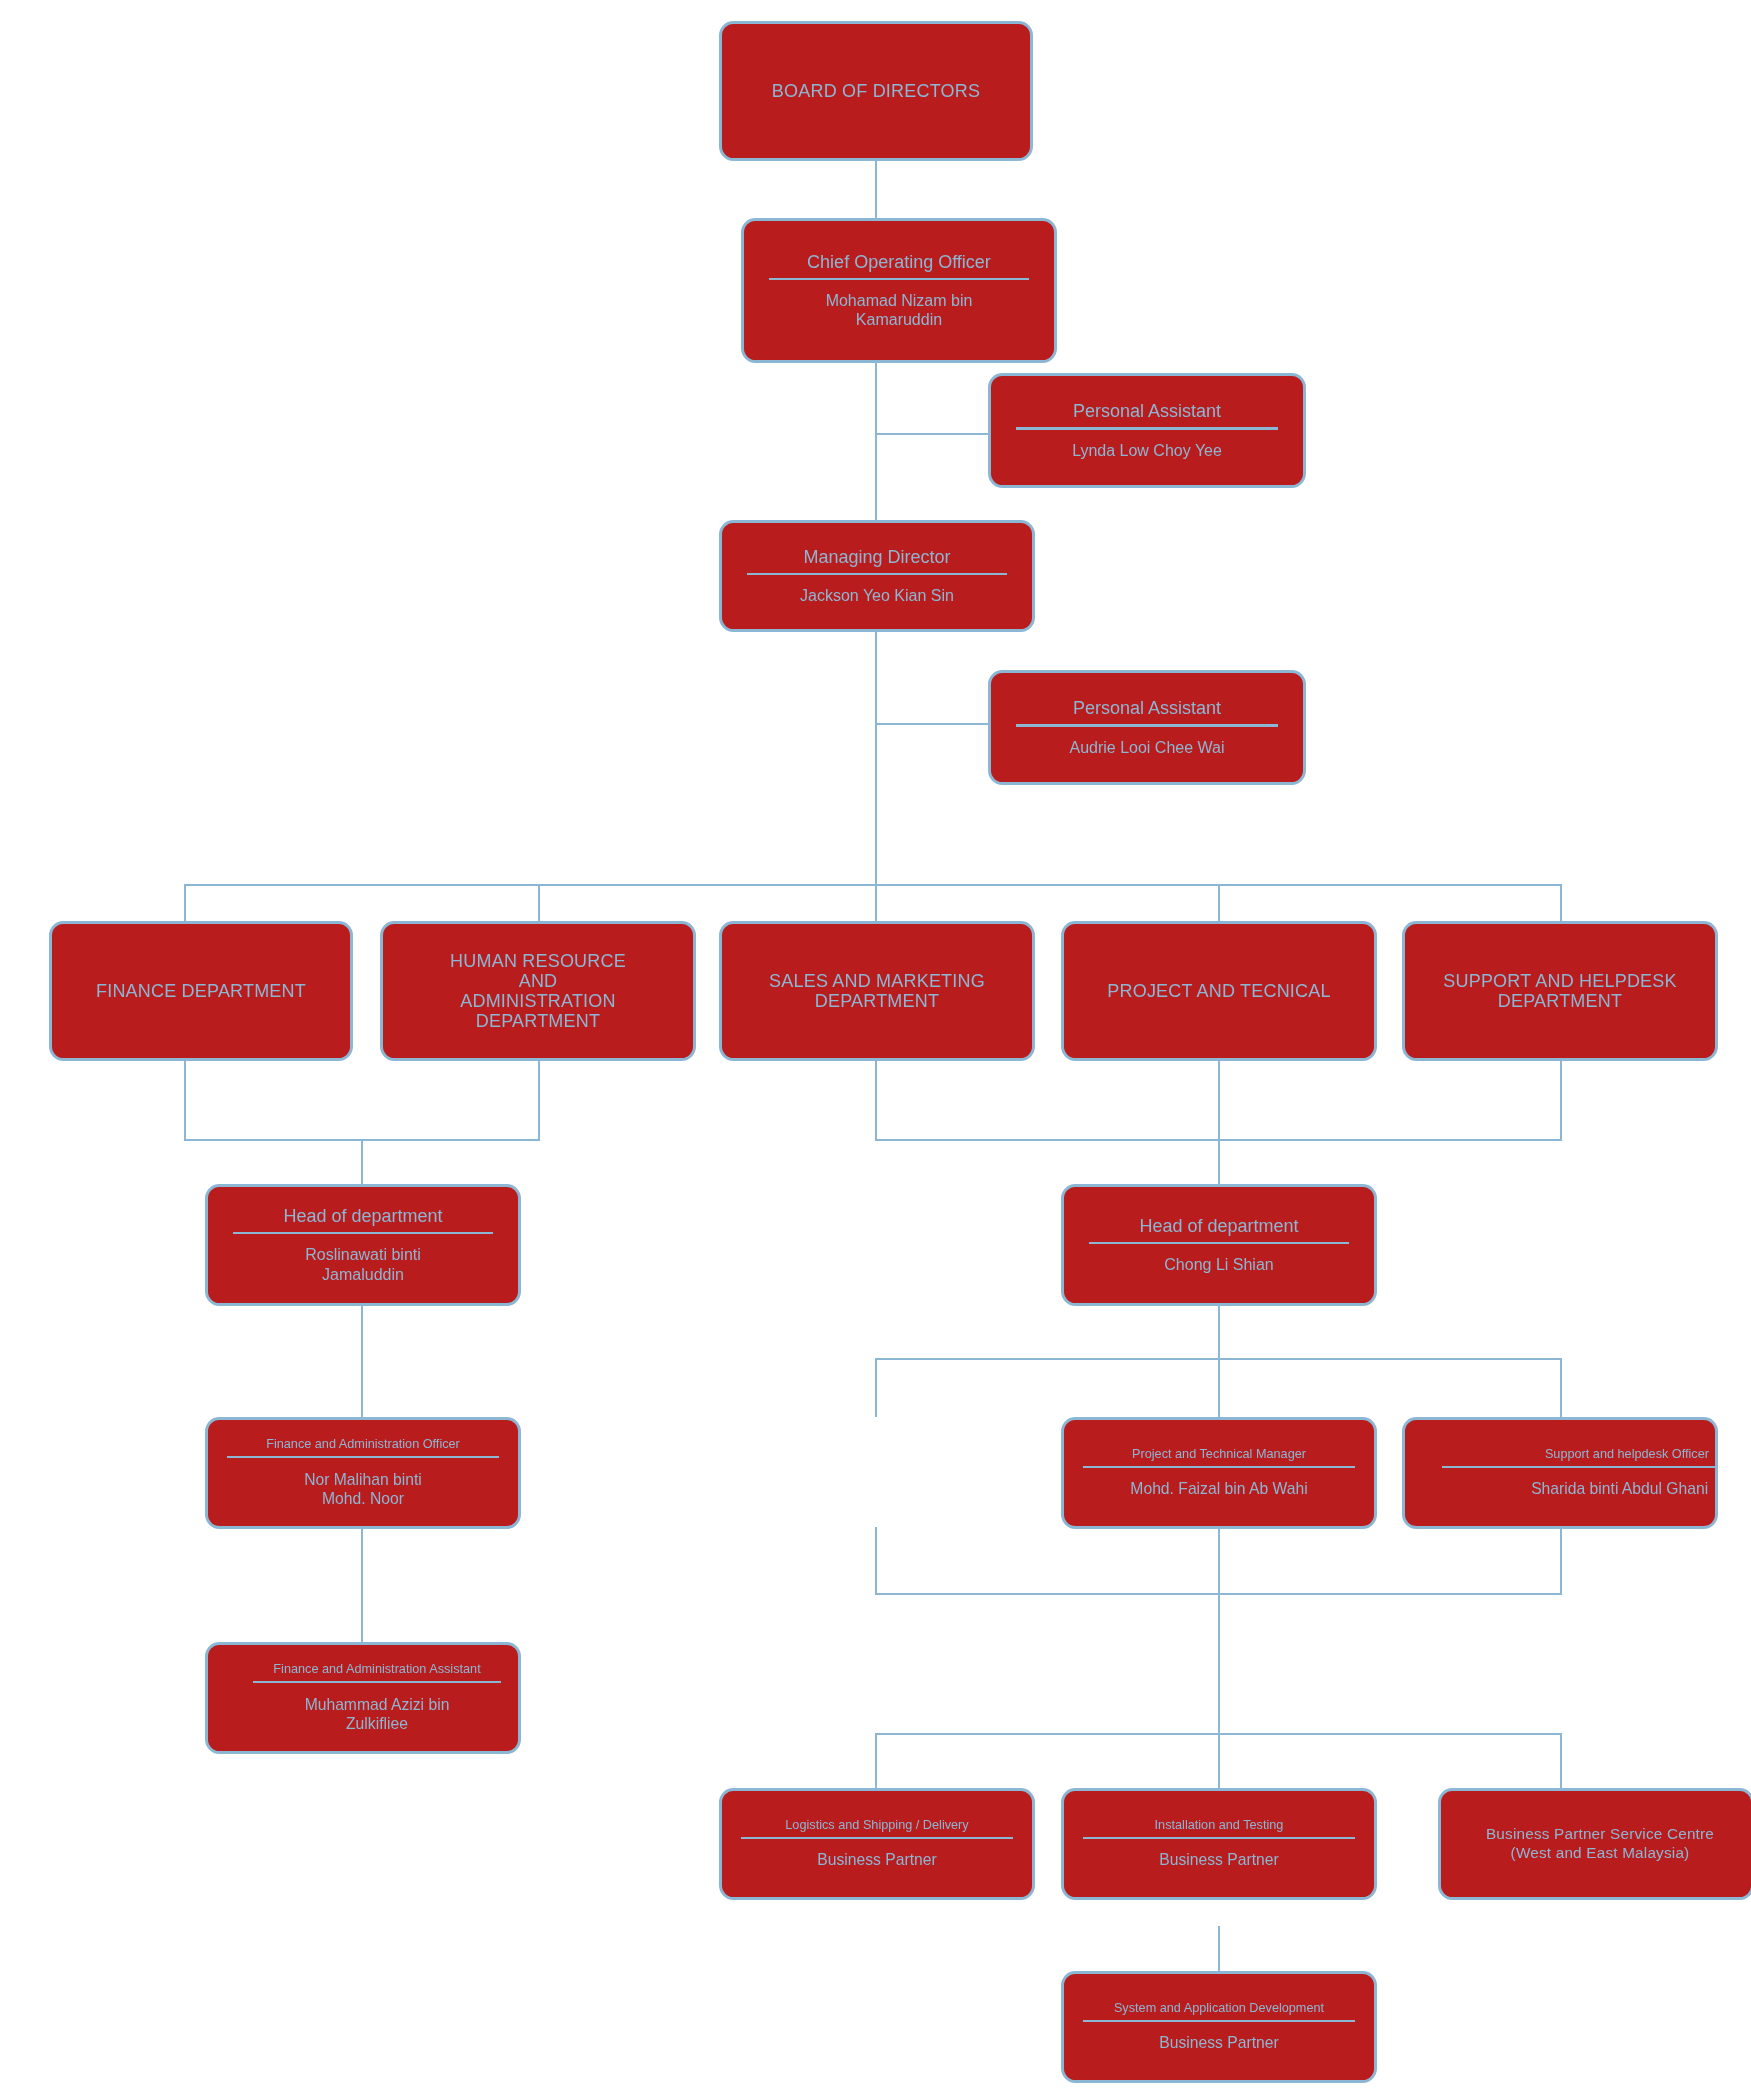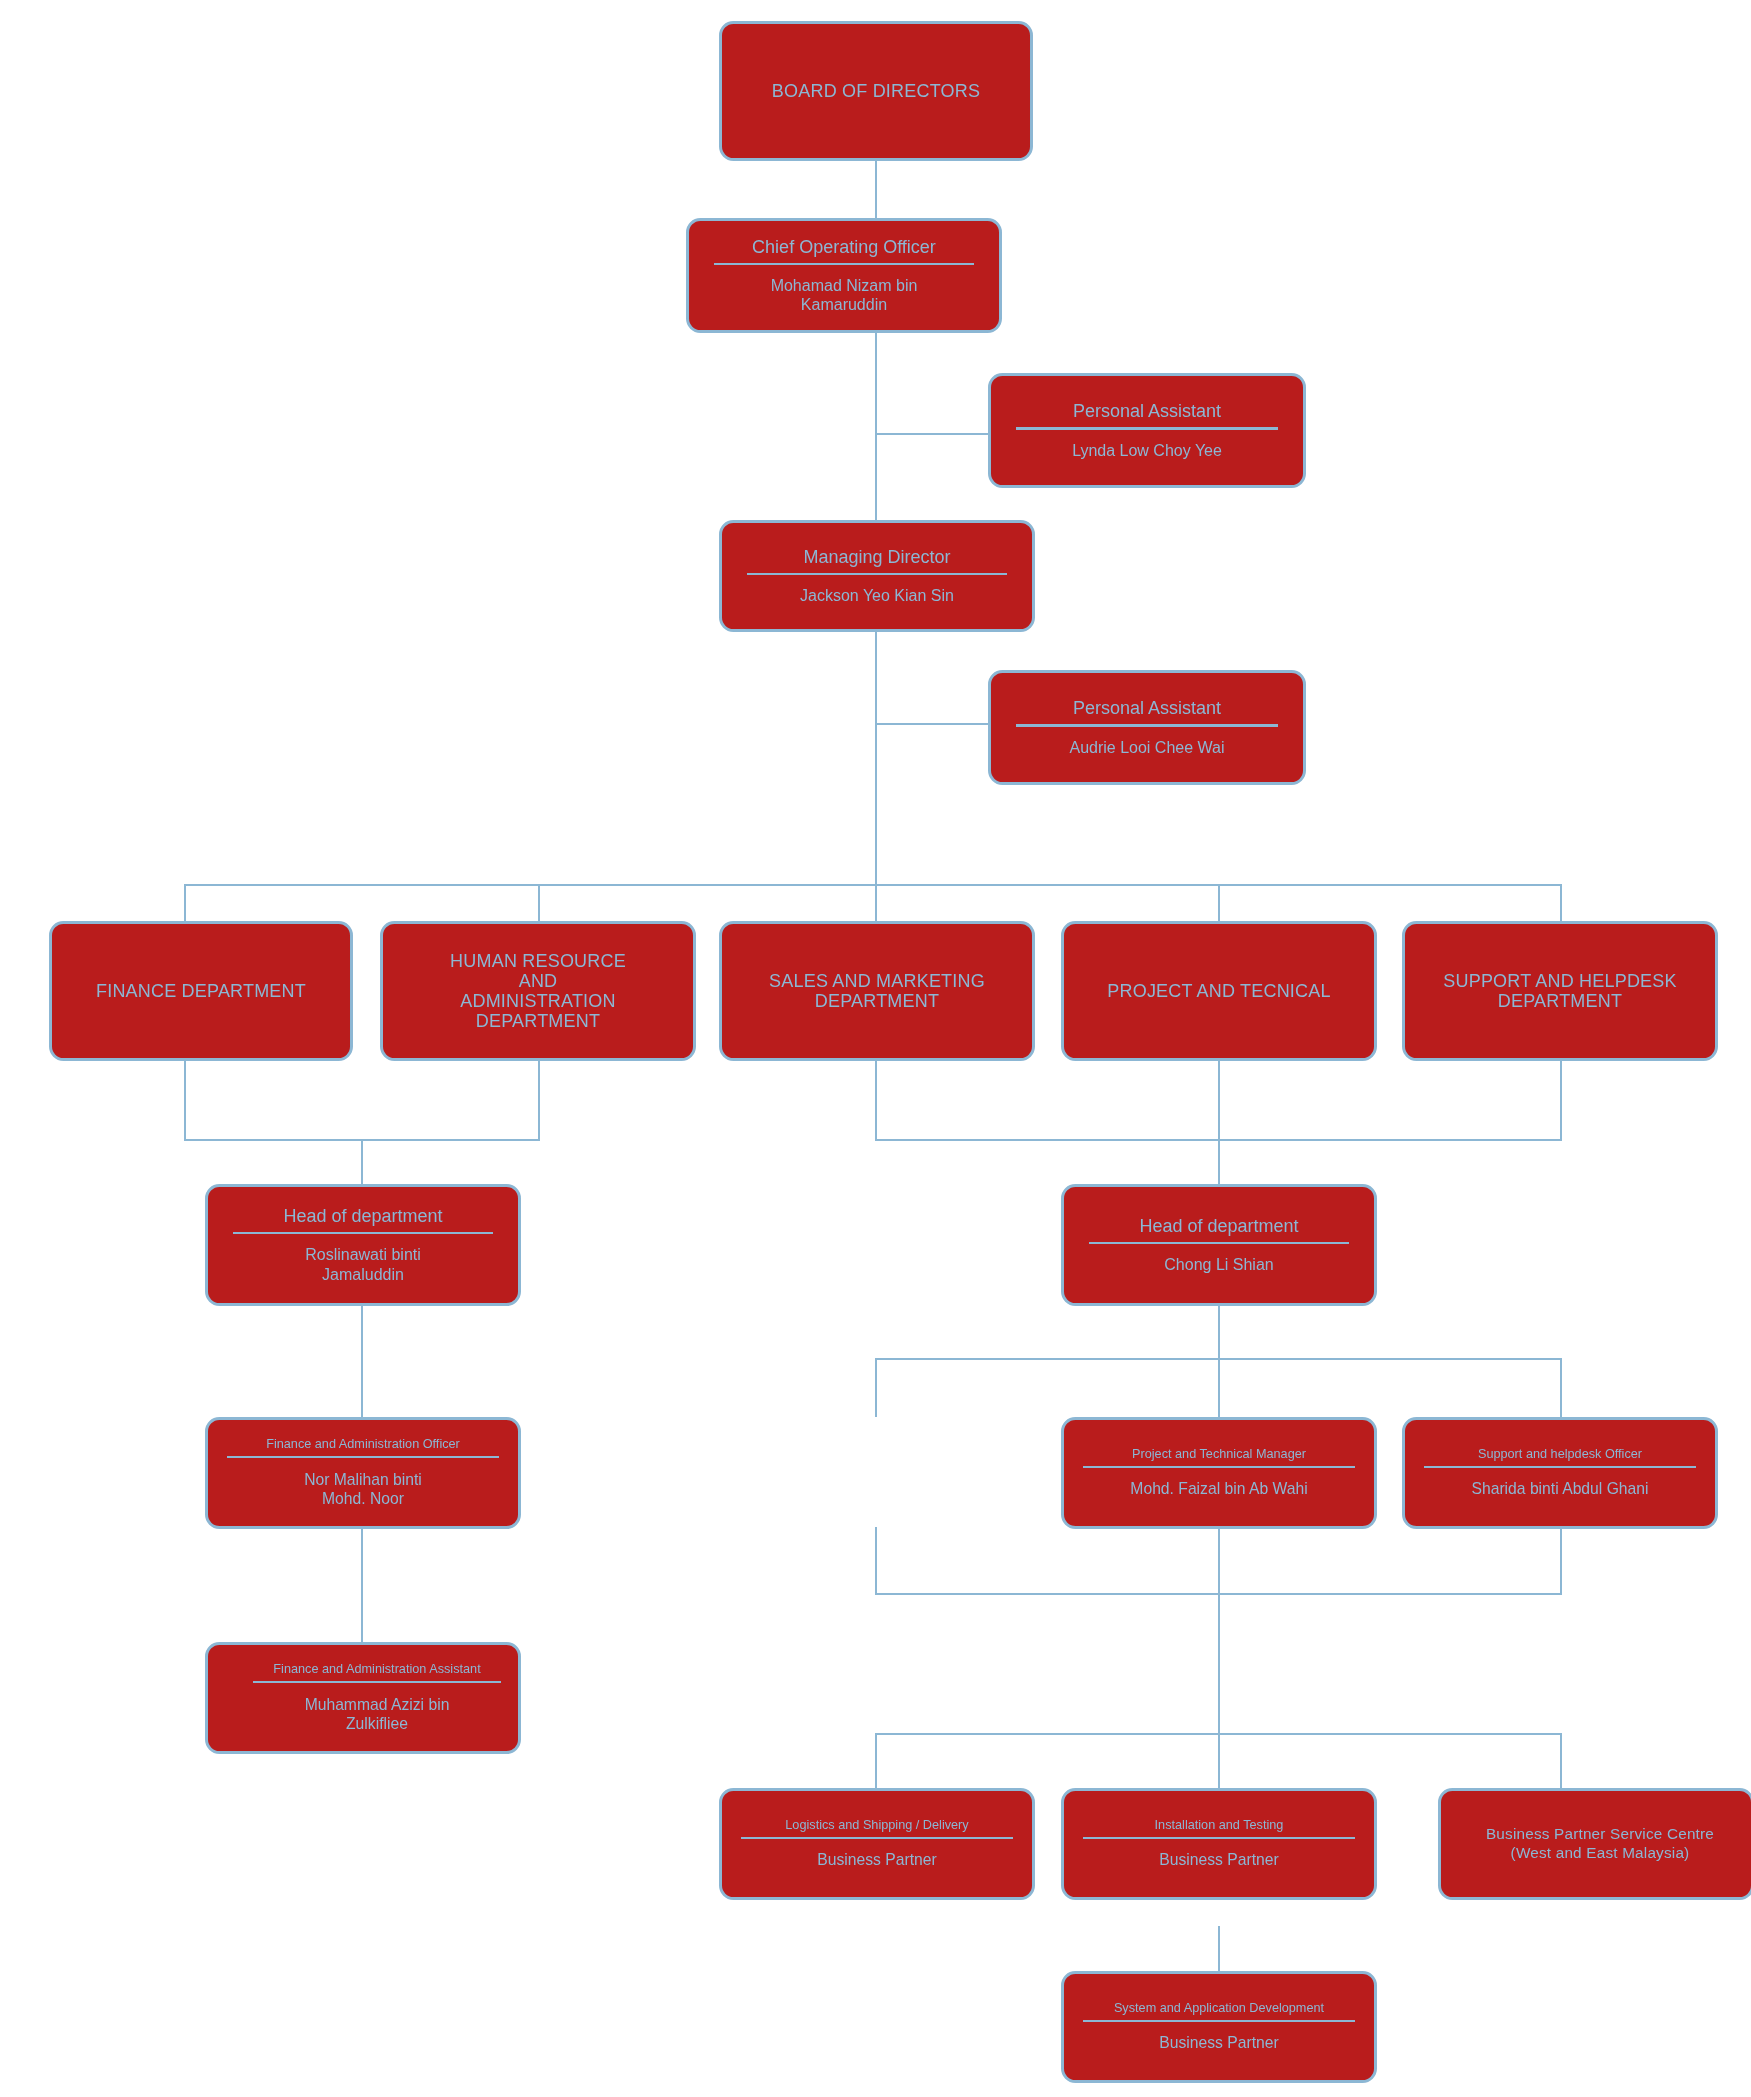--- a/index.html
+++ b/index.html
@@ -122,21 +122,21 @@
   <div class="conn v" style="left:875px; top:1733px; height:55px;"></div>
   <div class="conn v" style="left:1218px; top:1733px; height:55px;"></div>
   <div class="conn v" style="left:1560px; top:1733px; height:55px;"></div>
 
   <div class="conn v" style="left:1218px; top:1926px; height:47px;"></div>
 
   <div class="node plain" style="left:719px; top:21px; width:314px; height:140px;">
     <div class="title">BOARD OF DIRECTORS</div>
   </div>
 
-  <div class="node split" style="left:686px; top:218px; width:316px; height:115px;">
+  <div class="node split" style="left:741px; top:218px; width:316px; height:145px;">
     <div class="title">Chief Operating Officer</div>
     <div class="sep"></div>
     <div class="person">Mohamad Nizam bin
 Kamaruddin</div>
   </div>
 
   <div class="node split" style="left:988px; top:373px; width:318px; height:115px;">
     <div class="title">Personal Assistant</div>
     <div class="sep"></div>
     <div class="person">Lynda Low Choy Yee</div>
@@ -206,21 +206,21 @@
 Zulkifliee</div>
   </div>
 
 
   <div class="node split small" style="left:1061px; top:1417px; width:316px; height:112px;">
     <div class="title">Project and Technical Manager</div>
     <div class="sep"></div>
     <div class="person">Mohd. Faizal bin Ab Wahi</div>
   </div>
 
-  <div class="node split small" style="left:1402px; top:1417px; width:316px; height:112px;">
+  <div class="node split small" style="left:1402px; top:1417px; width:316px; height:112px;align-items:flex-end;">
     <div class="title">Support and helpdesk Officer</div>
     <div class="sep"></div>
     <div class="person">Sharida binti Abdul Ghani</div>
   </div>
 
   <div class="node split small" style="left:719px; top:1788px; width:316px; height:112px;">
     <div class="title">Logistics and Shipping / Delivery</div>
     <div class="sep"></div>
     <div class="person">Business Partner</div>
   </div>

